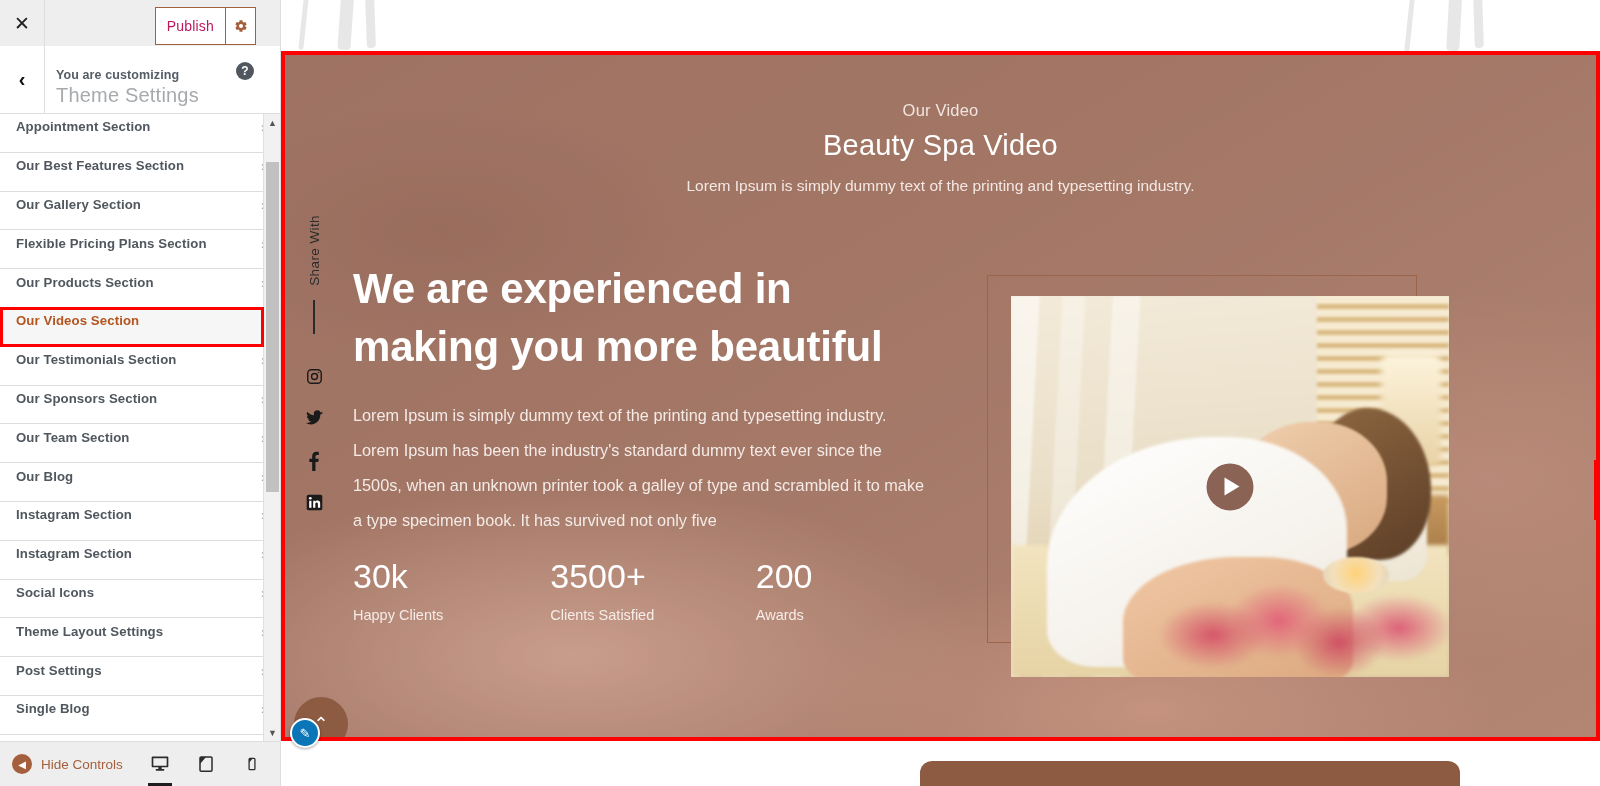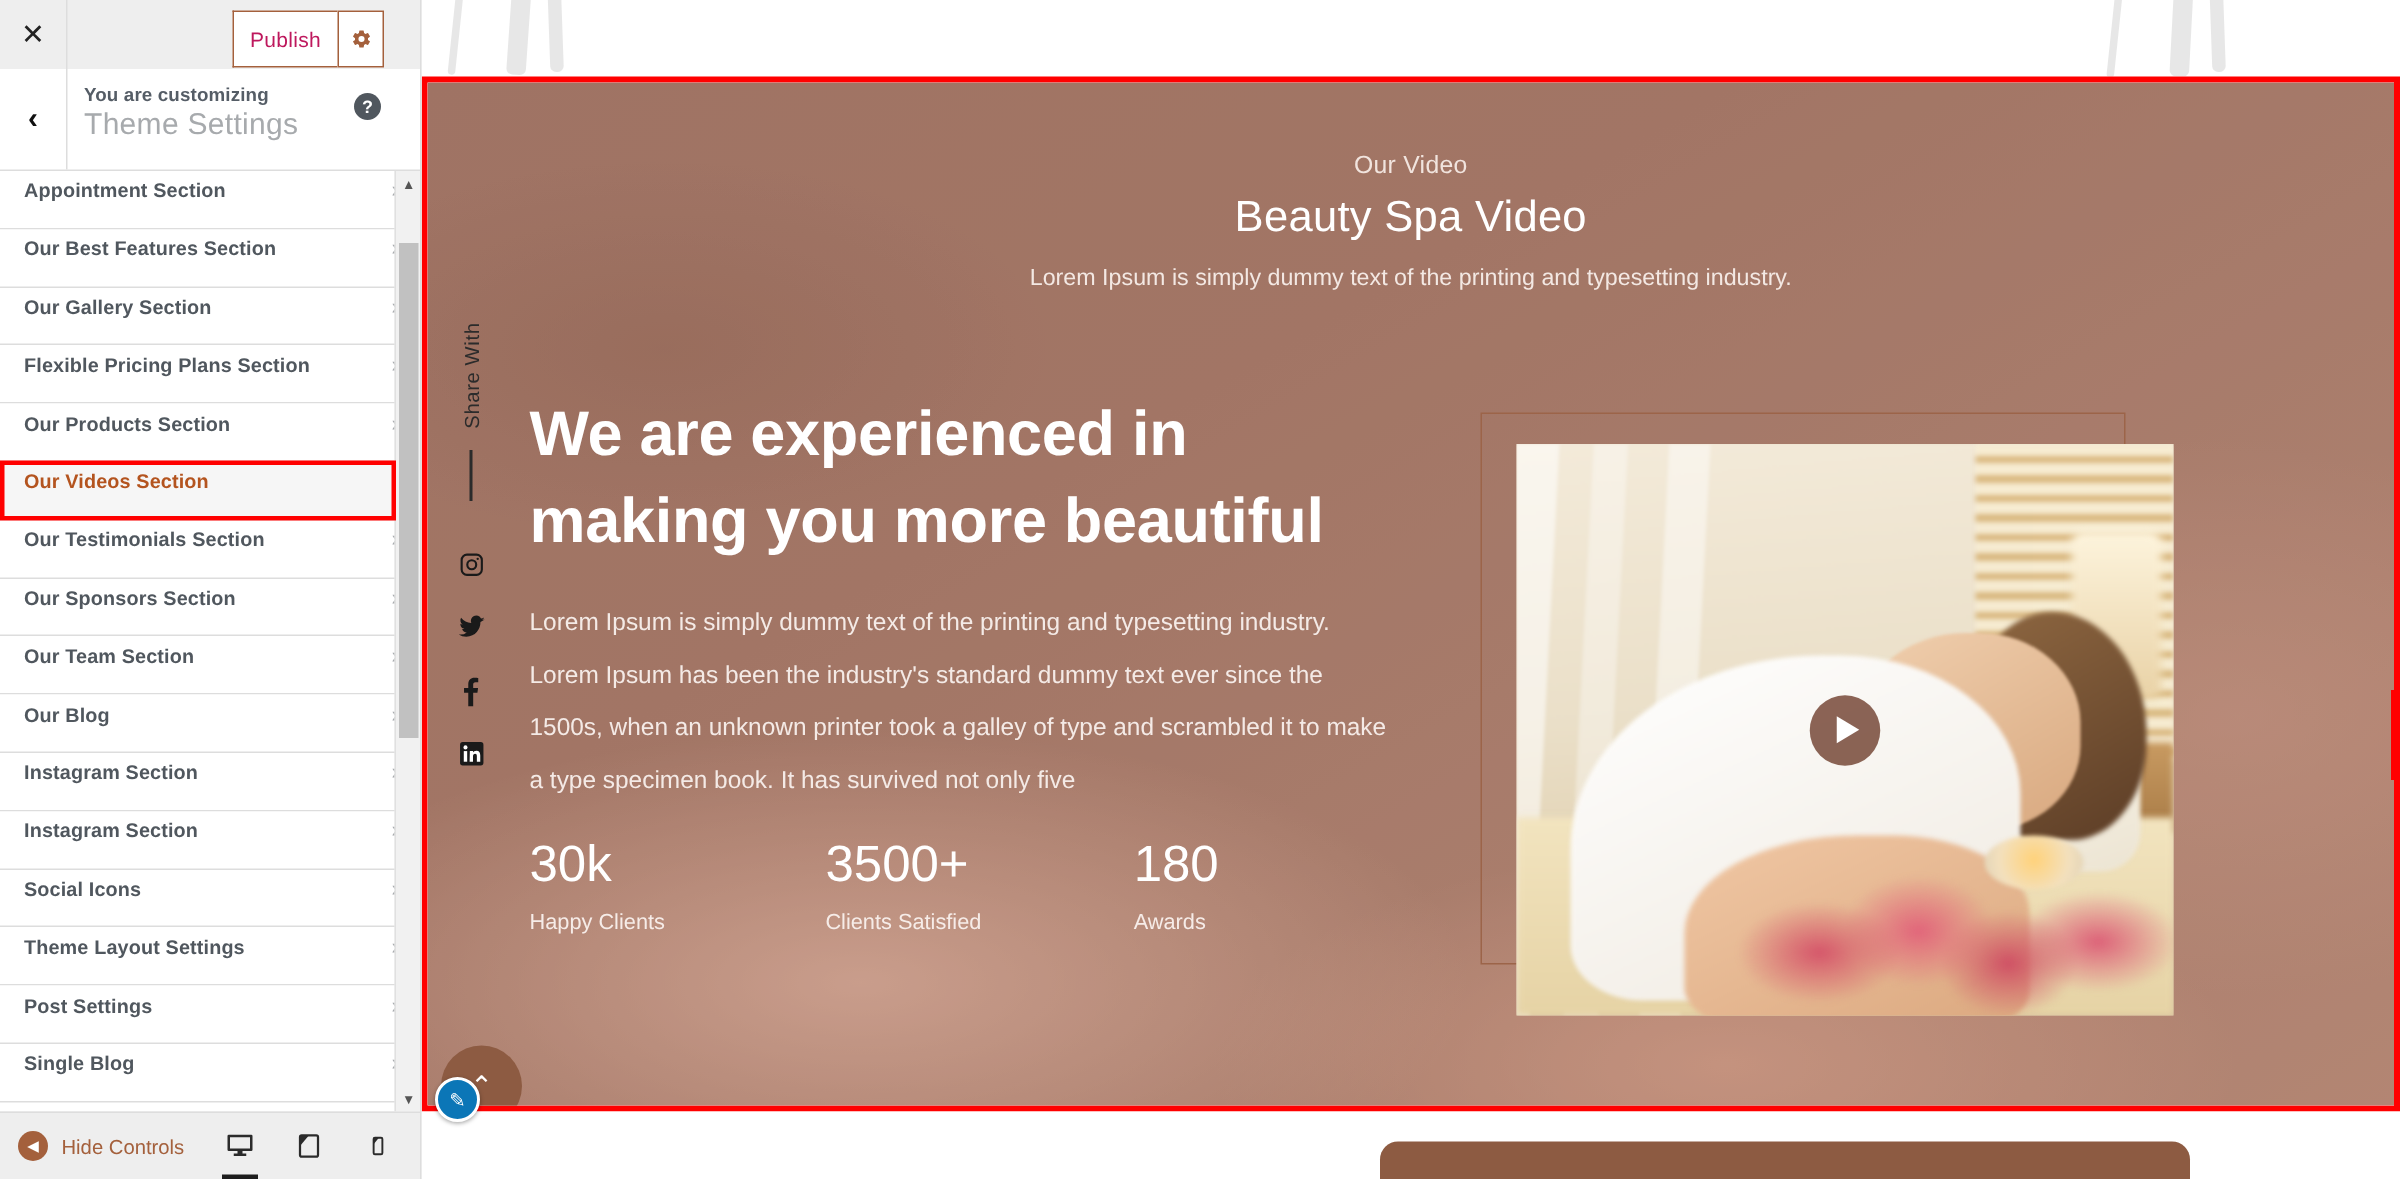--- a/index.html
+++ b/index.html
@@ -51,21 +51,21 @@
     height: 68px; background: #fff;
     border-bottom: 1px solid #ddd;
     display: flex; align-items: stretch; flex: 0 0 68px;
     position: relative;
   }
   .back-arrow {
     width: 45px; border-right: 1px solid #ddd;
     display: flex; align-items: center; justify-content: center;
     font-size: 20px; color: #111; cursor: pointer; font-weight: bold;
   }
-  .header-titles { padding: 10px 0 0 11px; flex: 1; }
+  .header-titles { padding: 22px 0 0 11px; flex: 1; }
   .you-are { font-size: 12.5px; color: #555d66; font-weight: 600; letter-spacing: .1px;}
   .theme-settings { font-size: 20px; color: #a7aaad; margin-top: 2px; letter-spacing: .2px;}
   .help-icon {
     position: absolute; right: 26px; top: 16px;
     width: 18px; height: 18px; border-radius: 50%;
     background: #50575e; color: #fff;
     font-size: 12px; font-weight: bold;
     display: flex; align-items: center; justify-content: center;
     cursor: pointer;
   }
@@ -423,21 +423,21 @@
         <div class="vs-stats">
           <div class="stat">
             <div class="stat-num">30k</div>
             <div class="stat-lbl">Happy Clients</div>
           </div>
           <div class="stat">
             <div class="stat-num">3500+</div>
             <div class="stat-lbl">Clients Satisfied</div>
           </div>
           <div class="stat">
-            <div class="stat-num">180</div>
+            <div class="stat-num">200</div>
             <div class="stat-lbl">Awards</div>
           </div>
         </div>
 
         <div class="vid-frame-outline"></div>
         <div class="vid-thumb">
           <div class="vt-wall"></div>
           <div class="vt-blinds"></div>
           <div class="vt-candle"></div>
           <div class="vt-table"></div>

